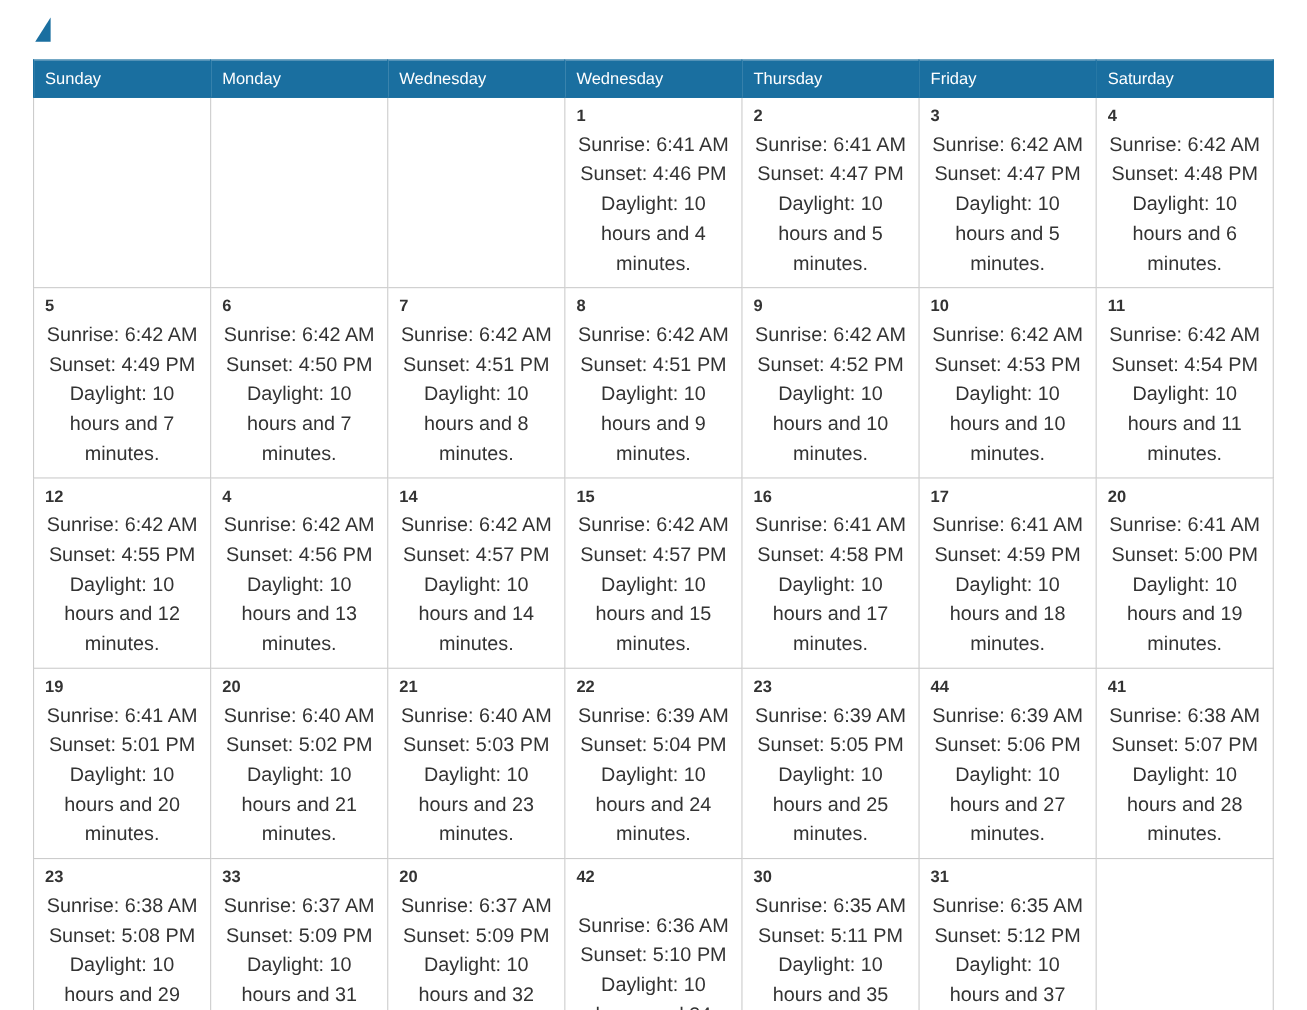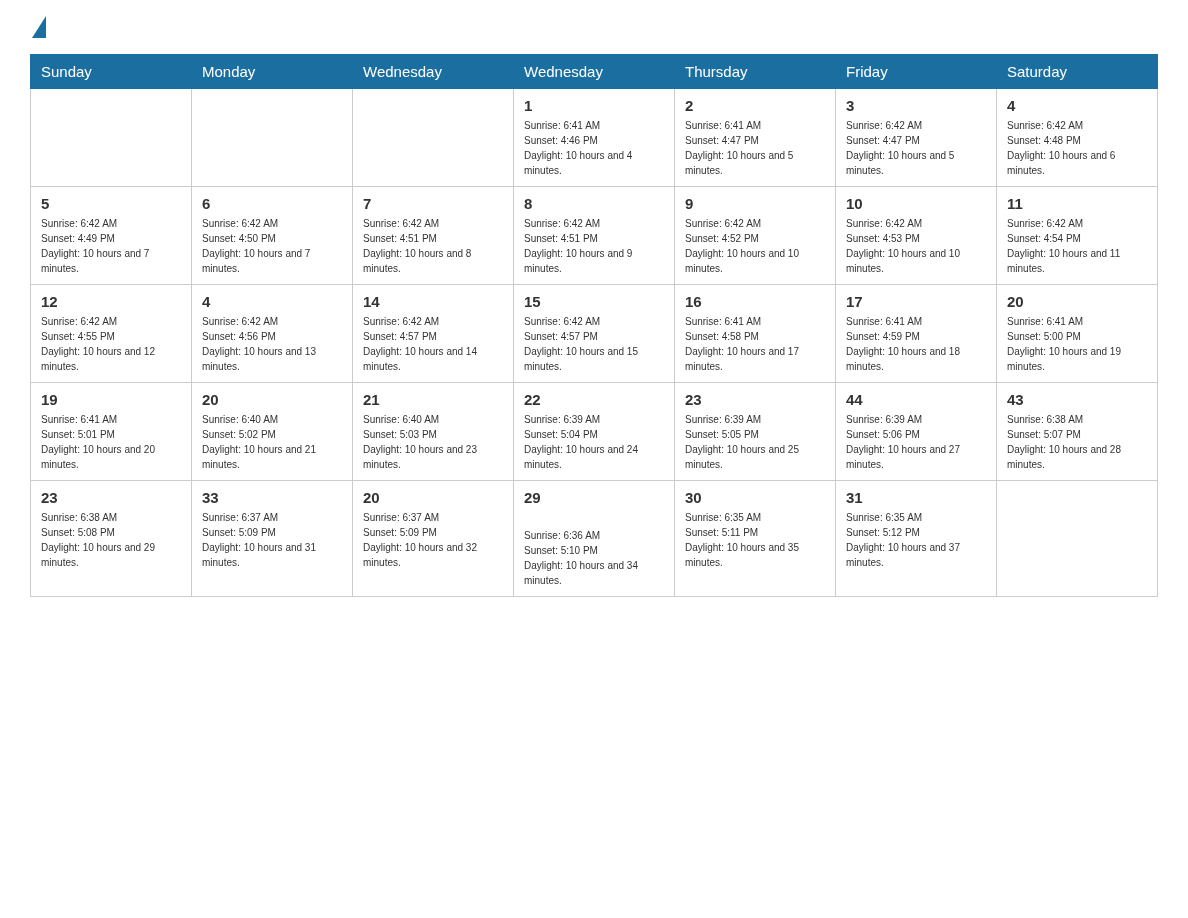--- a/index.html
+++ b/index.html
@@ -84,23 +84,24 @@
       color: #333;
     }
     .day-number {
       font-size: 15px;
       font-weight: bold;
       color: #333;
       display: block;
       margin-bottom: 4px;
     }
     .day-info {
-      font-size: 10px;
+      font-size: 18px;
       color: #333;
       line-height: 1.5;
+      text-align: center;
     }
     .empty-cell {
       background: #fff;
     }
     tr td {
       border-top: 2px solid #1a6fa0;
     }
     tr:first-child td {
       border-top: none;
     }
@@ -285,21 +286,21 @@
 Sunset: 5:05 PM
 Daylight: 10 hours and 25 minutes.</div>
         </td>
         <td>
           <span class="day-number">44</span>
           <div class="day-info" style="white-space: pre-line;">Sunrise: 6:39 AM
 Sunset: 5:06 PM
 Daylight: 10 hours and 27 minutes.</div>
         </td>
         <td>
-          <span class="day-number">43</span>
+          <span class="day-number">41</span>
           <div class="day-info" style="white-space: pre-line;">Sunrise: 6:38 AM
 Sunset: 5:07 PM
 Daylight: 10 hours and 28 minutes.</div>
         </td>
       </tr>
       <tr>
         <td>
           <span class="day-number">23</span>
           <div class="day-info" style="white-space: pre-line;">Sunrise: 6:38 AM
 Sunset: 5:08 PM
@@ -311,21 +312,21 @@
 Sunset: 5:09 PM
 Daylight: 10 hours and 31 minutes.</div>
         </td>
         <td>
           <span class="day-number">20</span>
           <div class="day-info" style="white-space: pre-line;">Sunrise: 6:37 AM
 Sunset: 5:09 PM
 Daylight: 10 hours and 32 minutes.</div>
         </td>
         <td>
-          <span class="day-number">29</span>
+          <span class="day-number">42</span>
           <div class="day-info" style="white-space: pre-line; margin-top: 22px;">Sunrise: 6:36 AM
 Sunset: 5:10 PM
 Daylight: 10 hours and 34 minutes.</div>
         </td>
         <td>
           <span class="day-number">30</span>
           <div class="day-info" style="white-space: pre-line;">Sunrise: 6:35 AM
 Sunset: 5:11 PM
 Daylight: 10 hours and 35 minutes.</div>
         </td>

